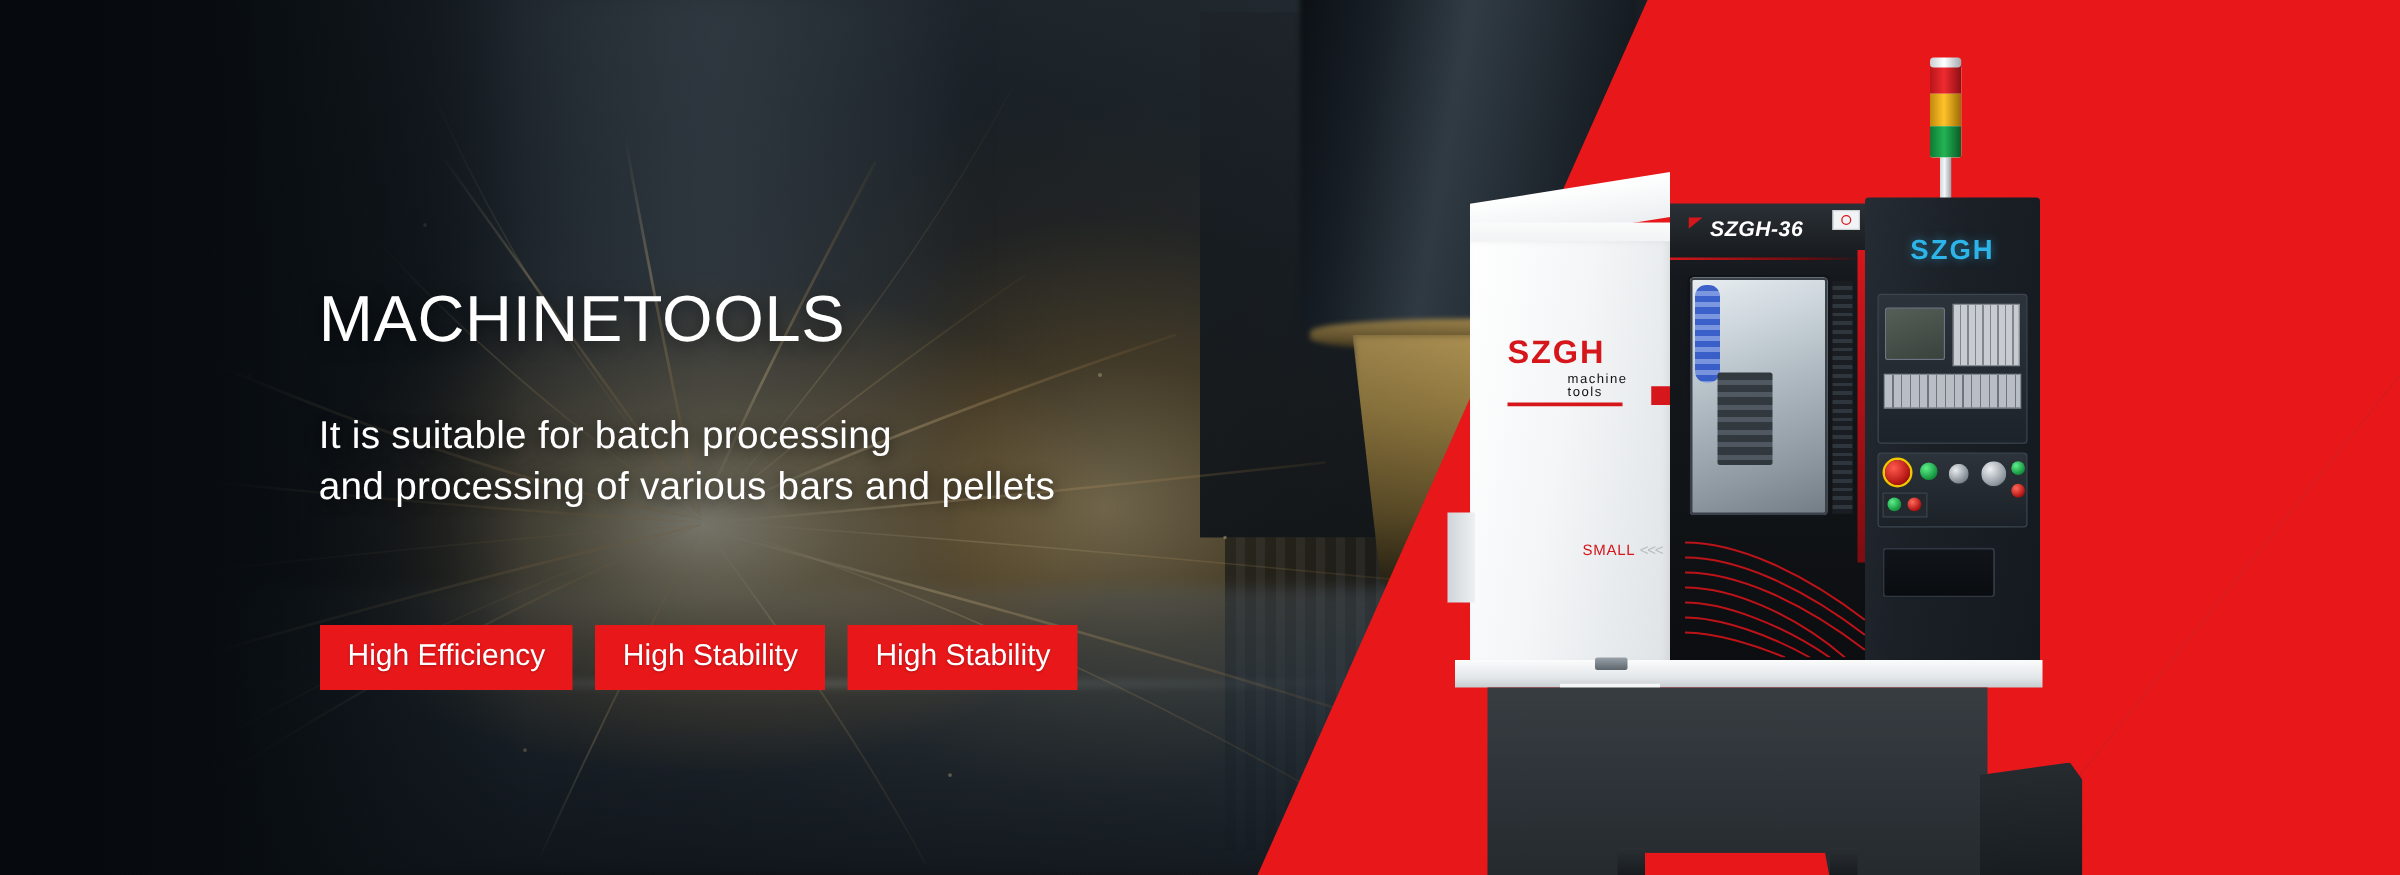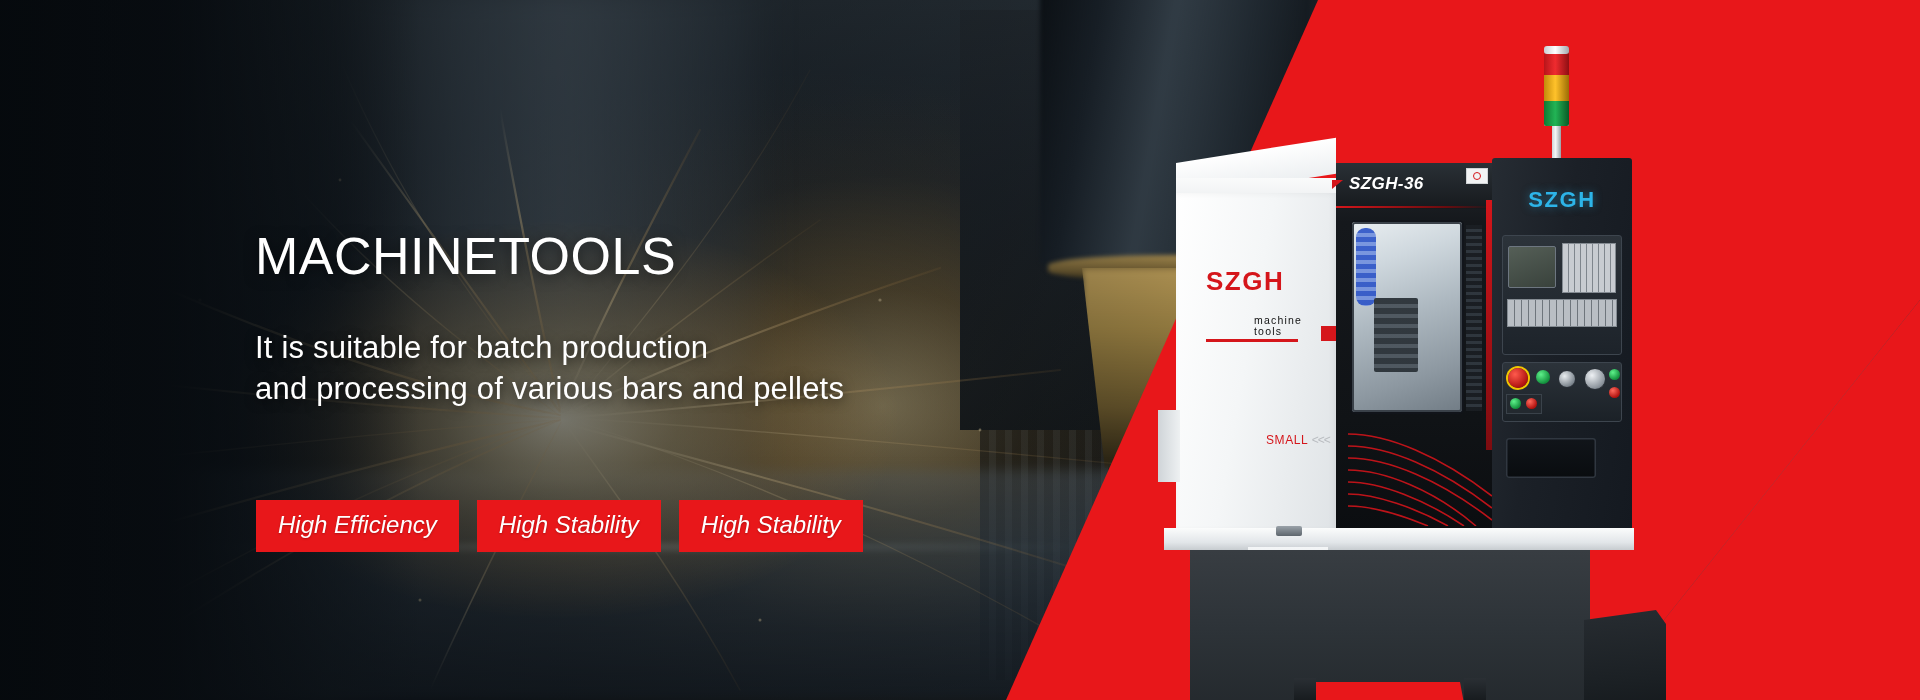--- a/index.html
+++ b/index.html
@@ -139,21 +139,20 @@
     background:var(--accent,#e8171a);
     color:#fff;
     font-size:24px;
     line-height:1;
     padding:13px 22px 15px 22px;
     white-space:nowrap;
     border:0;
     cursor:pointer;
     font-family:inherit;
     text-shadow:0 1px 2px rgba(0,0,0,.25);
-    font-style:italic;
   }
 
   
   .machine{position:absolute;left:1148px;top:50px;width:720px;height:650px;}
 
   
   .tower-pole{position:absolute;left:404px;top:72px;width:9px;height:46px;background:linear-gradient(90deg,#cfd4d8,#f4f6f7 40%,#9aa1a7);}
   .tower-base{position:absolute;left:396px;top:108px;width:25px;height:30px;border-radius:50% 50% 45% 45%;background:linear-gradient(90deg,#b8bec3,#f2f4f5 45%,#8f969c);}
   .tower-stack{position:absolute;left:396px;top:0px;width:25px;height:76px;border-radius:4px 4px 2px 2px;overflow:hidden;background:#e9ecee;}
   .tl{height:33.33%;width:100%;}
@@ -171,36 +170,36 @@
     box-shadow:inset -2px 0 6px rgba(0,0,0,.06);
   }
   .cab-left-top{
     position:absolute;left:28px;top:113px;width:160px;height:36px;
     background:linear-gradient(180deg,#ffffff,#eceff1);
     transform:skewY(-9deg);transform-origin:left bottom;
   }
   .cab-left-ear{position:absolute;left:10px;top:360px;width:22px;height:72px;background:linear-gradient(90deg,#cfd4d8,#eef1f2);}
   .szgh-logo{position:absolute;left:58px;top:218px;width:110px;text-align:left;}
   .szgh-logo .mark{color:#d5161b;font-size:26px;font-weight:700;letter-spacing:1.5px;line-height:1;}
-  .szgh-logo .sub{color:#111;font-size:10.5px;letter-spacing:1.2px;margin-top:21px;line-height:1;padding-left:48px;}
+  .szgh-logo .sub{color:#111;font-size:10.5px;letter-spacing:1.2px;margin-top:4px;line-height:1;padding-left:48px;}
   .szgh-logo .rule{width:92px;height:3px;background:#d5161b;margin-top:3px;}
   .szgh-logo .sq{position:absolute;right:-20px;bottom:1px;width:15px;height:15px;background:#d5161b;}
   .open-lbl{position:absolute;left:118px;top:383px;font-size:12px;color:#d5161b;letter-spacing:.6px;}
   .open-lbl .chev{color:#b9bcc0;letter-spacing:-1px;}
 
   
   .mod-mid{
     position:absolute;left:188px;top:113px;width:156px;height:368px;
     background:linear-gradient(180deg,#23282d 0%,#15181c 16%,#101316 70%,#0b0d10 100%);
   }
   .mod-mid-band{
     position:absolute;left:188px;top:113px;width:156px;height:46px;
     background:linear-gradient(180deg,#2a3036 0%,#16191d 100%);
   }
-  .mod-title{position:absolute;left:184px;top:124px;display:flex;align-items:center;gap:6px;}
+  .mod-title{position:absolute;left:203px;top:124px;display:flex;gap:6px;}
   .mod-title .tri{width:0;height:0;border-left:11px solid #d5161b;border-bottom:9px solid transparent;border-top:0;}
   .mod-title .txt{color:#fff;font-size:17px;font-style:italic;font-weight:700;letter-spacing:.4px;}
   .mod-redline{position:absolute;left:188px;top:156px;width:156px;height:2px;background:linear-gradient(90deg,#d5161b,#6a0b0e 70%,rgba(0,0,0,0));}
   .sticker{position:absolute;left:318px;top:118px;width:22px;height:16px;background:#f2f3f4;border:1px solid #cfd3d6;}
   .sticker i{display:block;width:8px;height:8px;margin:3px auto 0;border:1.5px solid #d5161b;border-radius:50%;}
   .window{
     position:absolute;left:204px;top:172px;width:110px;height:190px;
     border-radius:3px;
     background:linear-gradient(160deg,#e9eef1 0%,#cfd8de 22%,#aeb9c1 48%,#8d98a1 78%,#717c85 100%);
     box-shadow:inset 0 0 0 2px #3a4149, 0 0 0 2px #11141a;
@@ -416,21 +415,21 @@
     <div class="chipbin"></div>
 
   </div>
 
   <div class="copy">
     <h1 class="title">
       <br>
       <span>MACHINETOOLS</span>
     </h1>
     <p class="subtitle">
-      <span>It is suitable for batch production</span><br>
+      <span>It is suitable for batch processing</span><br>
       <span>and processing of various bars and pellets</span>
     </p>
   </div>
 
   <div class="tags">
     <button class="tag">High Efficiency</button>
     <button class="tag">High Stability</button>
     <button class="tag">High Stability</button>
   </div>
 

